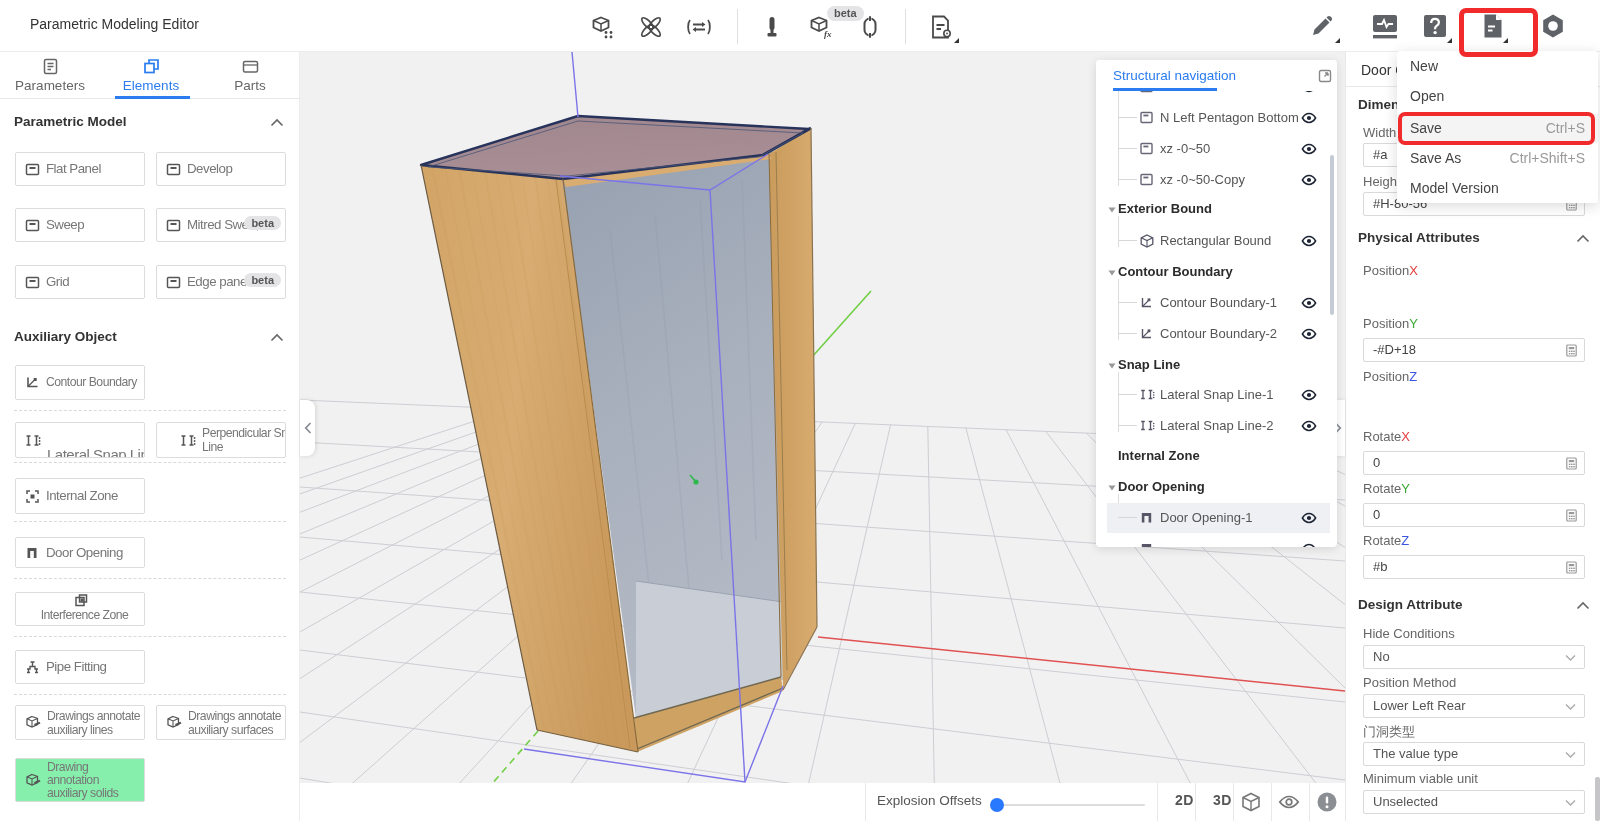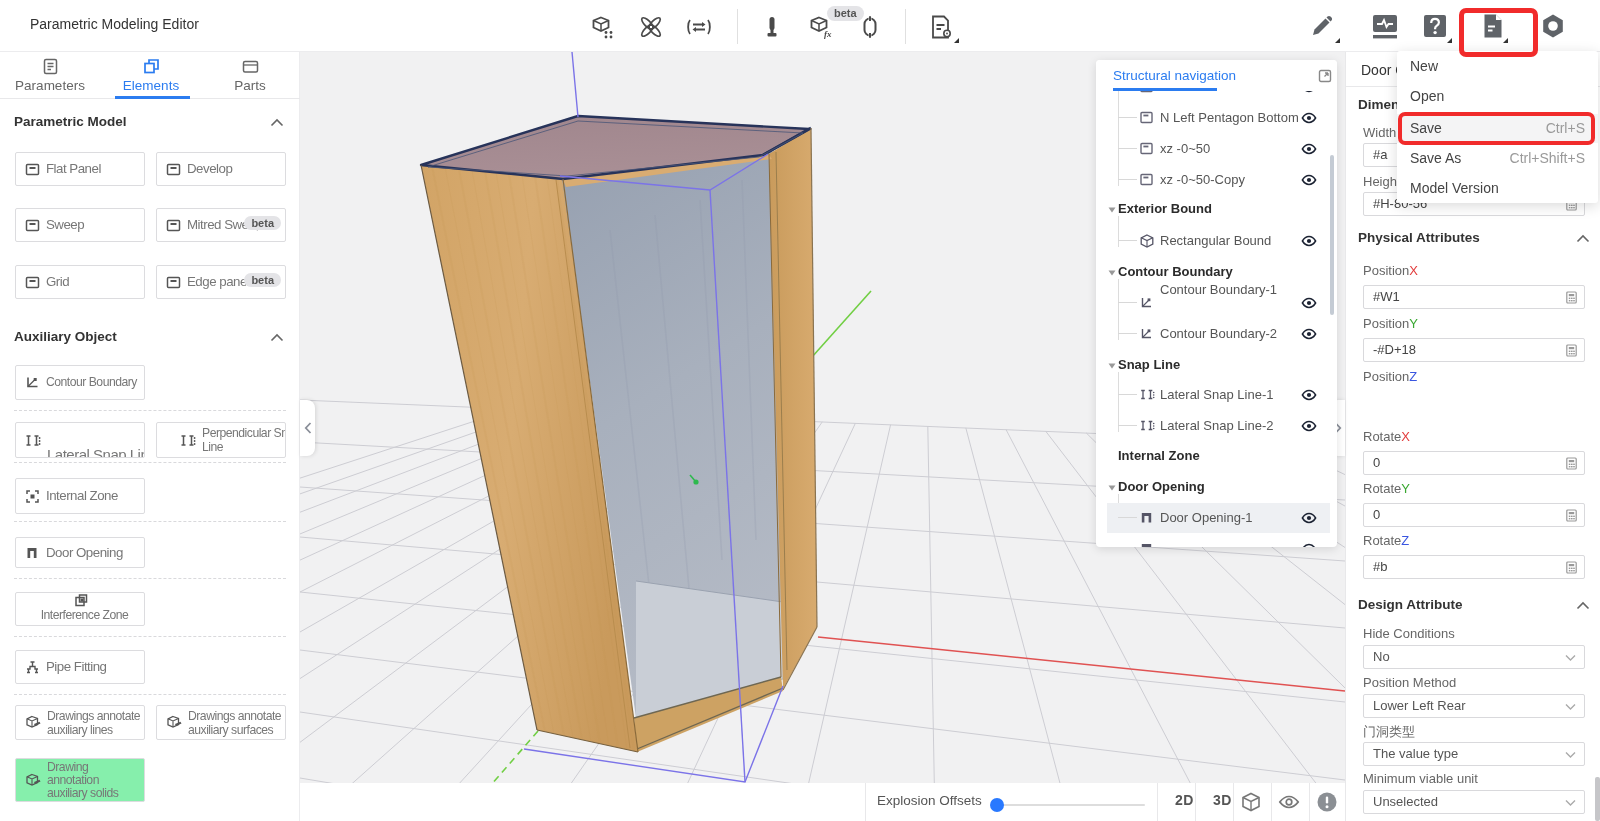--- a/index.html
+++ b/index.html
@@ -505,21 +505,21 @@
       </svg>
       <div style="position:absolute;left:22px;top:173px;font-size:13px;font-weight:bold;color:#2b2b2b;white-space:nowrap;">Contour Boundary</div>
       <div style="position:absolute;left:22px;top:211px;width:19px;border-top:1px solid #d8d8d8;"></div>
       <span style="position:absolute;left:44px;top:205px;display:flex;">
         <svg width="13" height="13" viewBox="0 0 13 13" style="">
           <path d="M2.5 2 L2.5 10.5 L11 10.5" fill="none" stroke="#556" stroke-width="1.4"></path>
           <path d="M2.5 10.5 L9 4" fill="none" stroke="#556" stroke-width="1.1"></path>
           <rect x="7.6" y="2.4" width="2.8" height="2.8" fill="#556"></rect>
         </svg>
       </span>
-      <div style="position:absolute;left:64px;top:191px;font-size:13px;color:#555;white-space:nowrap;max-width:138px;overflow:hidden;">Contour Boundary-1</div>
+      <div style="position:absolute;left:64px;top:204px;font-size:13px;color:#555;white-space:nowrap;max-width:138px;overflow:hidden;">Contour Boundary-1</div>
       <span style="position:absolute;left:205px;top:204px;display:flex;">
         <svg width="16" height="16" viewBox="0 0 16 16" style="">
           <path d="M8 3.6 C11.6 3.6 14 7 14.6 8 C14 9 11.6 12.4 8 12.4 C4.4 12.4 2 9 1.4 8 C2 7 4.4 3.6 8 3.6 Z" fill="none" stroke="#1c2333" stroke-width="1.5"></path>
           <circle cx="8" cy="8" r="2.1" fill="#1c2333"></circle>
         </svg>
       </span>
       <div style="position:absolute;left:22px;top:242px;width:19px;border-top:1px solid #d8d8d8;"></div>
       <span style="position:absolute;left:44px;top:236px;display:flex;">
         <svg width="13" height="13" viewBox="0 0 13 13" style="">
           <path d="M2.5 2 L2.5 10.5 L11 10.5" fill="none" stroke="#556" stroke-width="1.4"></path>
@@ -645,35 +645,20 @@
           <rect x="6" y="9" width="1.6" height="1.4" fill="#999"></rect>
           <rect x="8.2" y="9" width="1.6" height="1.4" fill="#999"></rect>
         </svg>
       </span>
     </div>
 <div style="position:absolute;left:12px;top:178px;font-size:13.5px;font-weight:bold;color:#333;">Physical Attributes</div>
     <svg style="position:absolute;left:230px;top:182px;" width="14" height="9" viewBox="0 0 14 9">
       <path d="M1.5 7.5 L7 2 L12.5 7.5" fill="none" stroke="#666" stroke-width="1.6"></path>
     </svg>
 <div style="position:absolute;left:17px;top:211px;font-size:13px;color:#666;white-space:nowrap;">Position<span style="color:#e23c3c">X</span></div>
-<div style="position:absolute;left:17px;top:233px;width:222px;height:24px;border:1px solid #d9d9dc;border-radius:2px;background:#fff;box-sizing:border-box;">
-      <div style="position:absolute;left:9px;top:3px;font-size:13px;color:#444;">#W1</div>
-      <span style="position:absolute;right:6px;top:5px;display:flex;">
-        <svg width="13" height="13" viewBox="0 0 13 13" style="">
-          <rect x="1.8" y="1" width="9.4" height="11" rx="1" fill="none" stroke="#999" stroke-width="1.2"></rect>
-          <rect x="3.8" y="3" width="5.4" height="2.2" fill="#999"></rect>
-          <rect x="3.8" y="6.6" width="1.6" height="1.4" fill="#999"></rect>
-          <rect x="6" y="6.6" width="1.6" height="1.4" fill="#999"></rect>
-          <rect x="8.2" y="6.6" width="1.6" height="1.4" fill="#999"></rect>
-          <rect x="3.8" y="9" width="1.6" height="1.4" fill="#999"></rect>
-          <rect x="6" y="9" width="1.6" height="1.4" fill="#999"></rect>
-          <rect x="8.2" y="9" width="1.6" height="1.4" fill="#999"></rect>
-        </svg>
-      </span>
-    </div>
 <div style="position:absolute;left:17px;top:264px;font-size:13px;color:#666;white-space:nowrap;">Position<span style="color:#3aa832">Y</span></div>
 <div style="position:absolute;left:17px;top:286px;width:222px;height:24px;border:1px solid #d9d9dc;border-radius:2px;background:#fff;box-sizing:border-box;">
       <div style="position:absolute;left:9px;top:3px;font-size:13px;color:#444;">-#D+18</div>
       <span style="position:absolute;right:6px;top:5px;display:flex;">
         <svg width="13" height="13" viewBox="0 0 13 13" style="">
           <rect x="1.8" y="1" width="9.4" height="11" rx="1" fill="none" stroke="#999" stroke-width="1.2"></rect>
           <rect x="3.8" y="3" width="5.4" height="2.2" fill="#999"></rect>
           <rect x="3.8" y="6.6" width="1.6" height="1.4" fill="#999"></rect>
           <rect x="6" y="6.6" width="1.6" height="1.4" fill="#999"></rect>
           <rect x="8.2" y="6.6" width="1.6" height="1.4" fill="#999"></rect>

